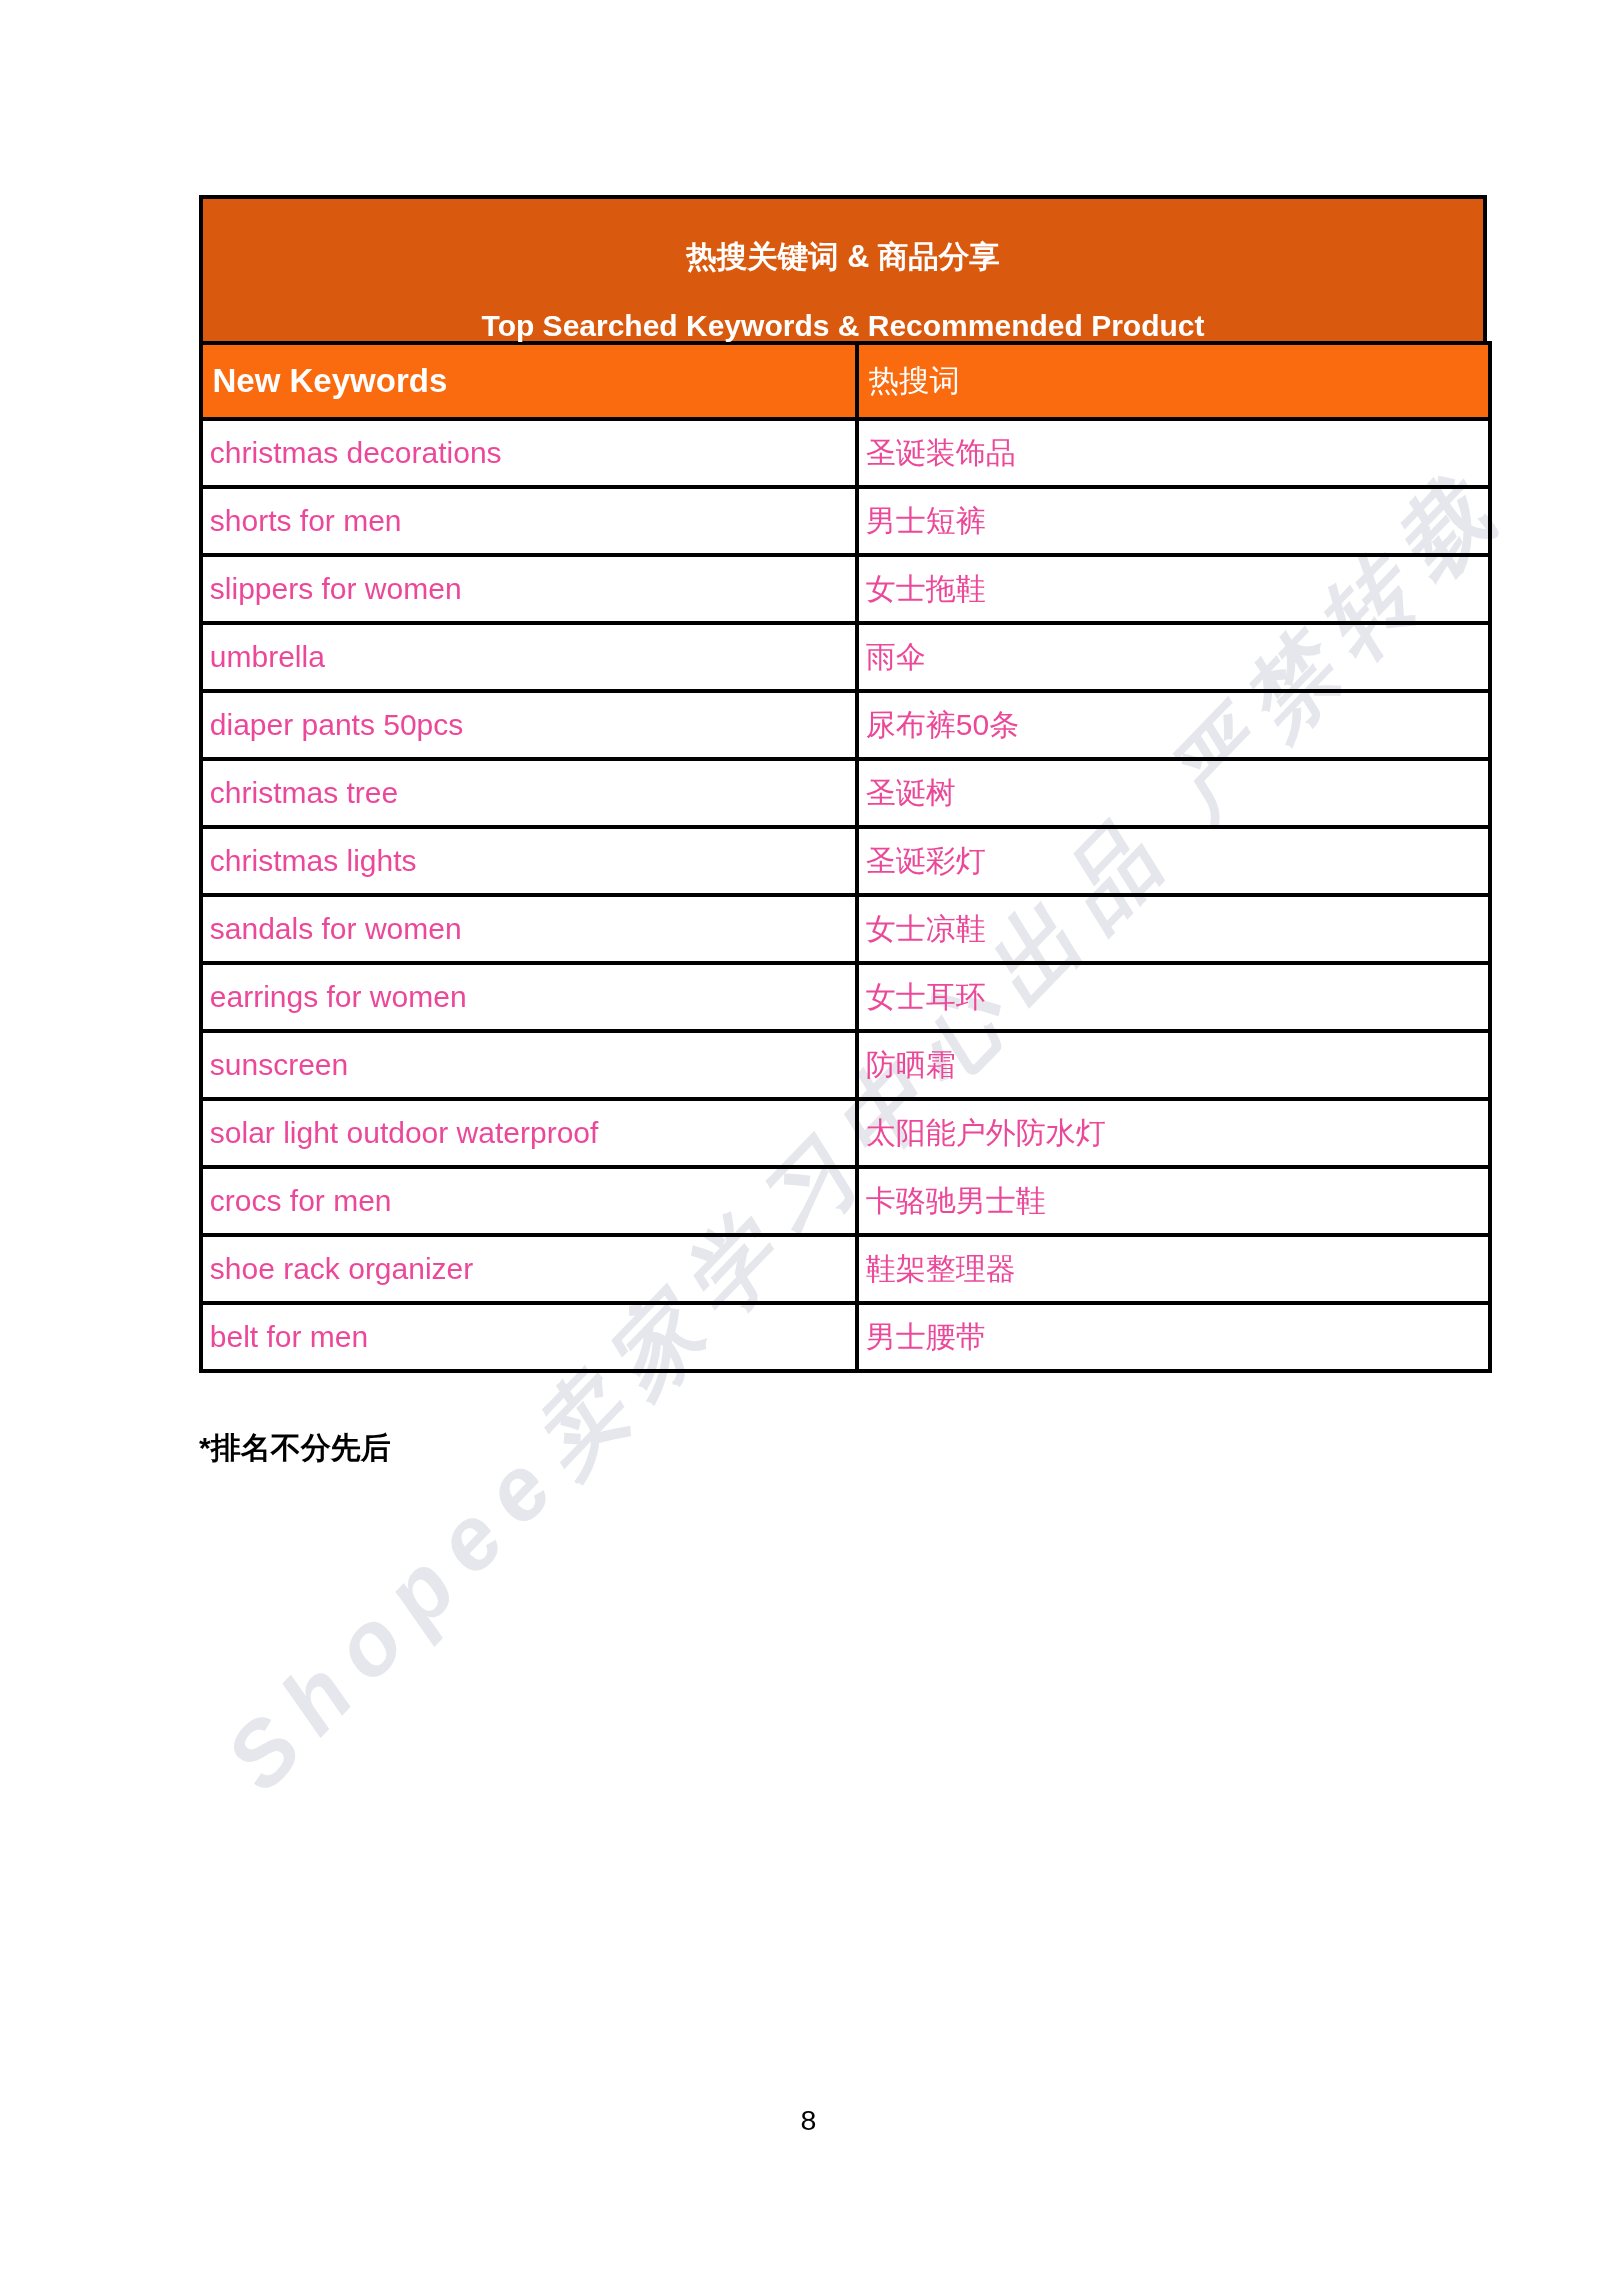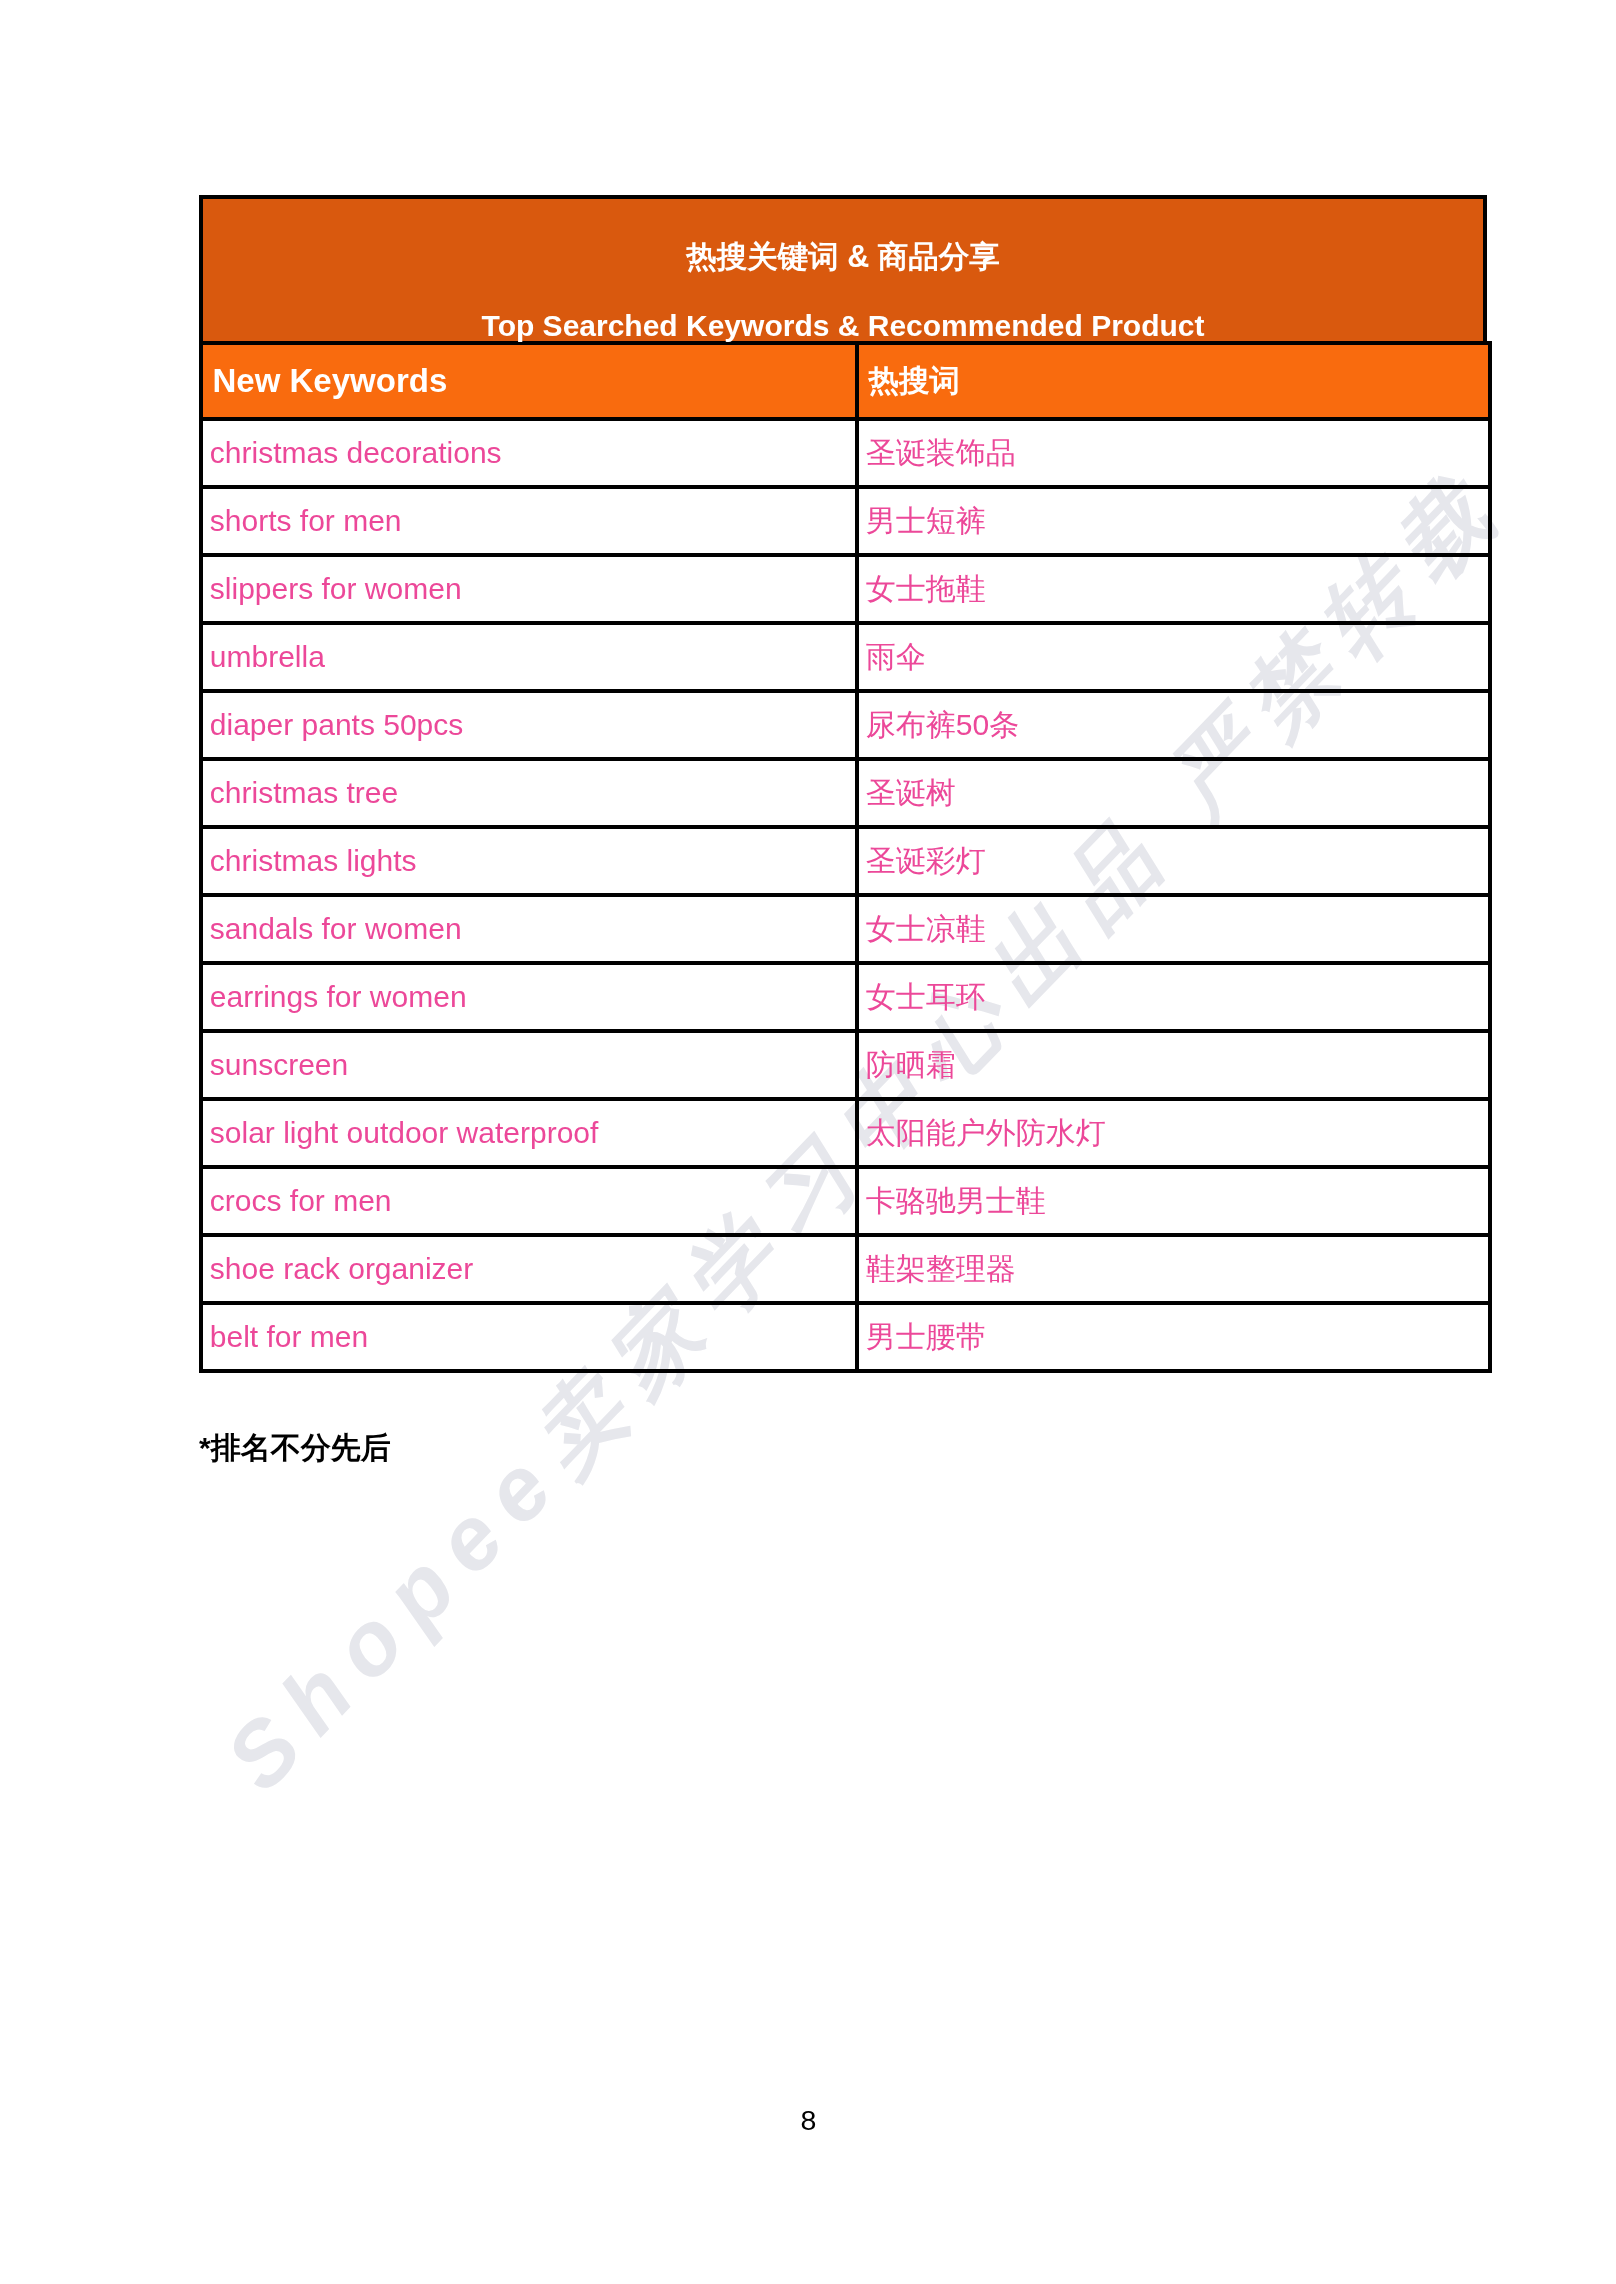--- a/index.html
+++ b/index.html
@@ -72,21 +72,21 @@
     white-space: nowrap;
   }
   table.kw th {
     background: #f96b0e;
     color: #ffffff;
     height: 76px;
     text-align: left;
     padding-left: 9.5px;
   }
   table.kw th.en { font-size: 33px; font-weight: bold; }
-  table.kw th.zh { font-size: 30.5px; font-weight: bold; }
+  table.kw th.zh { font-size: 30.5px; font-weight: normal; }
   table.kw td {
     background: transparent;
     color: #ec4899;
     height: 68px;
     font-size: 30px;
     padding-left: 6.8px;
   }
 
   .footnote {
     position: absolute;

